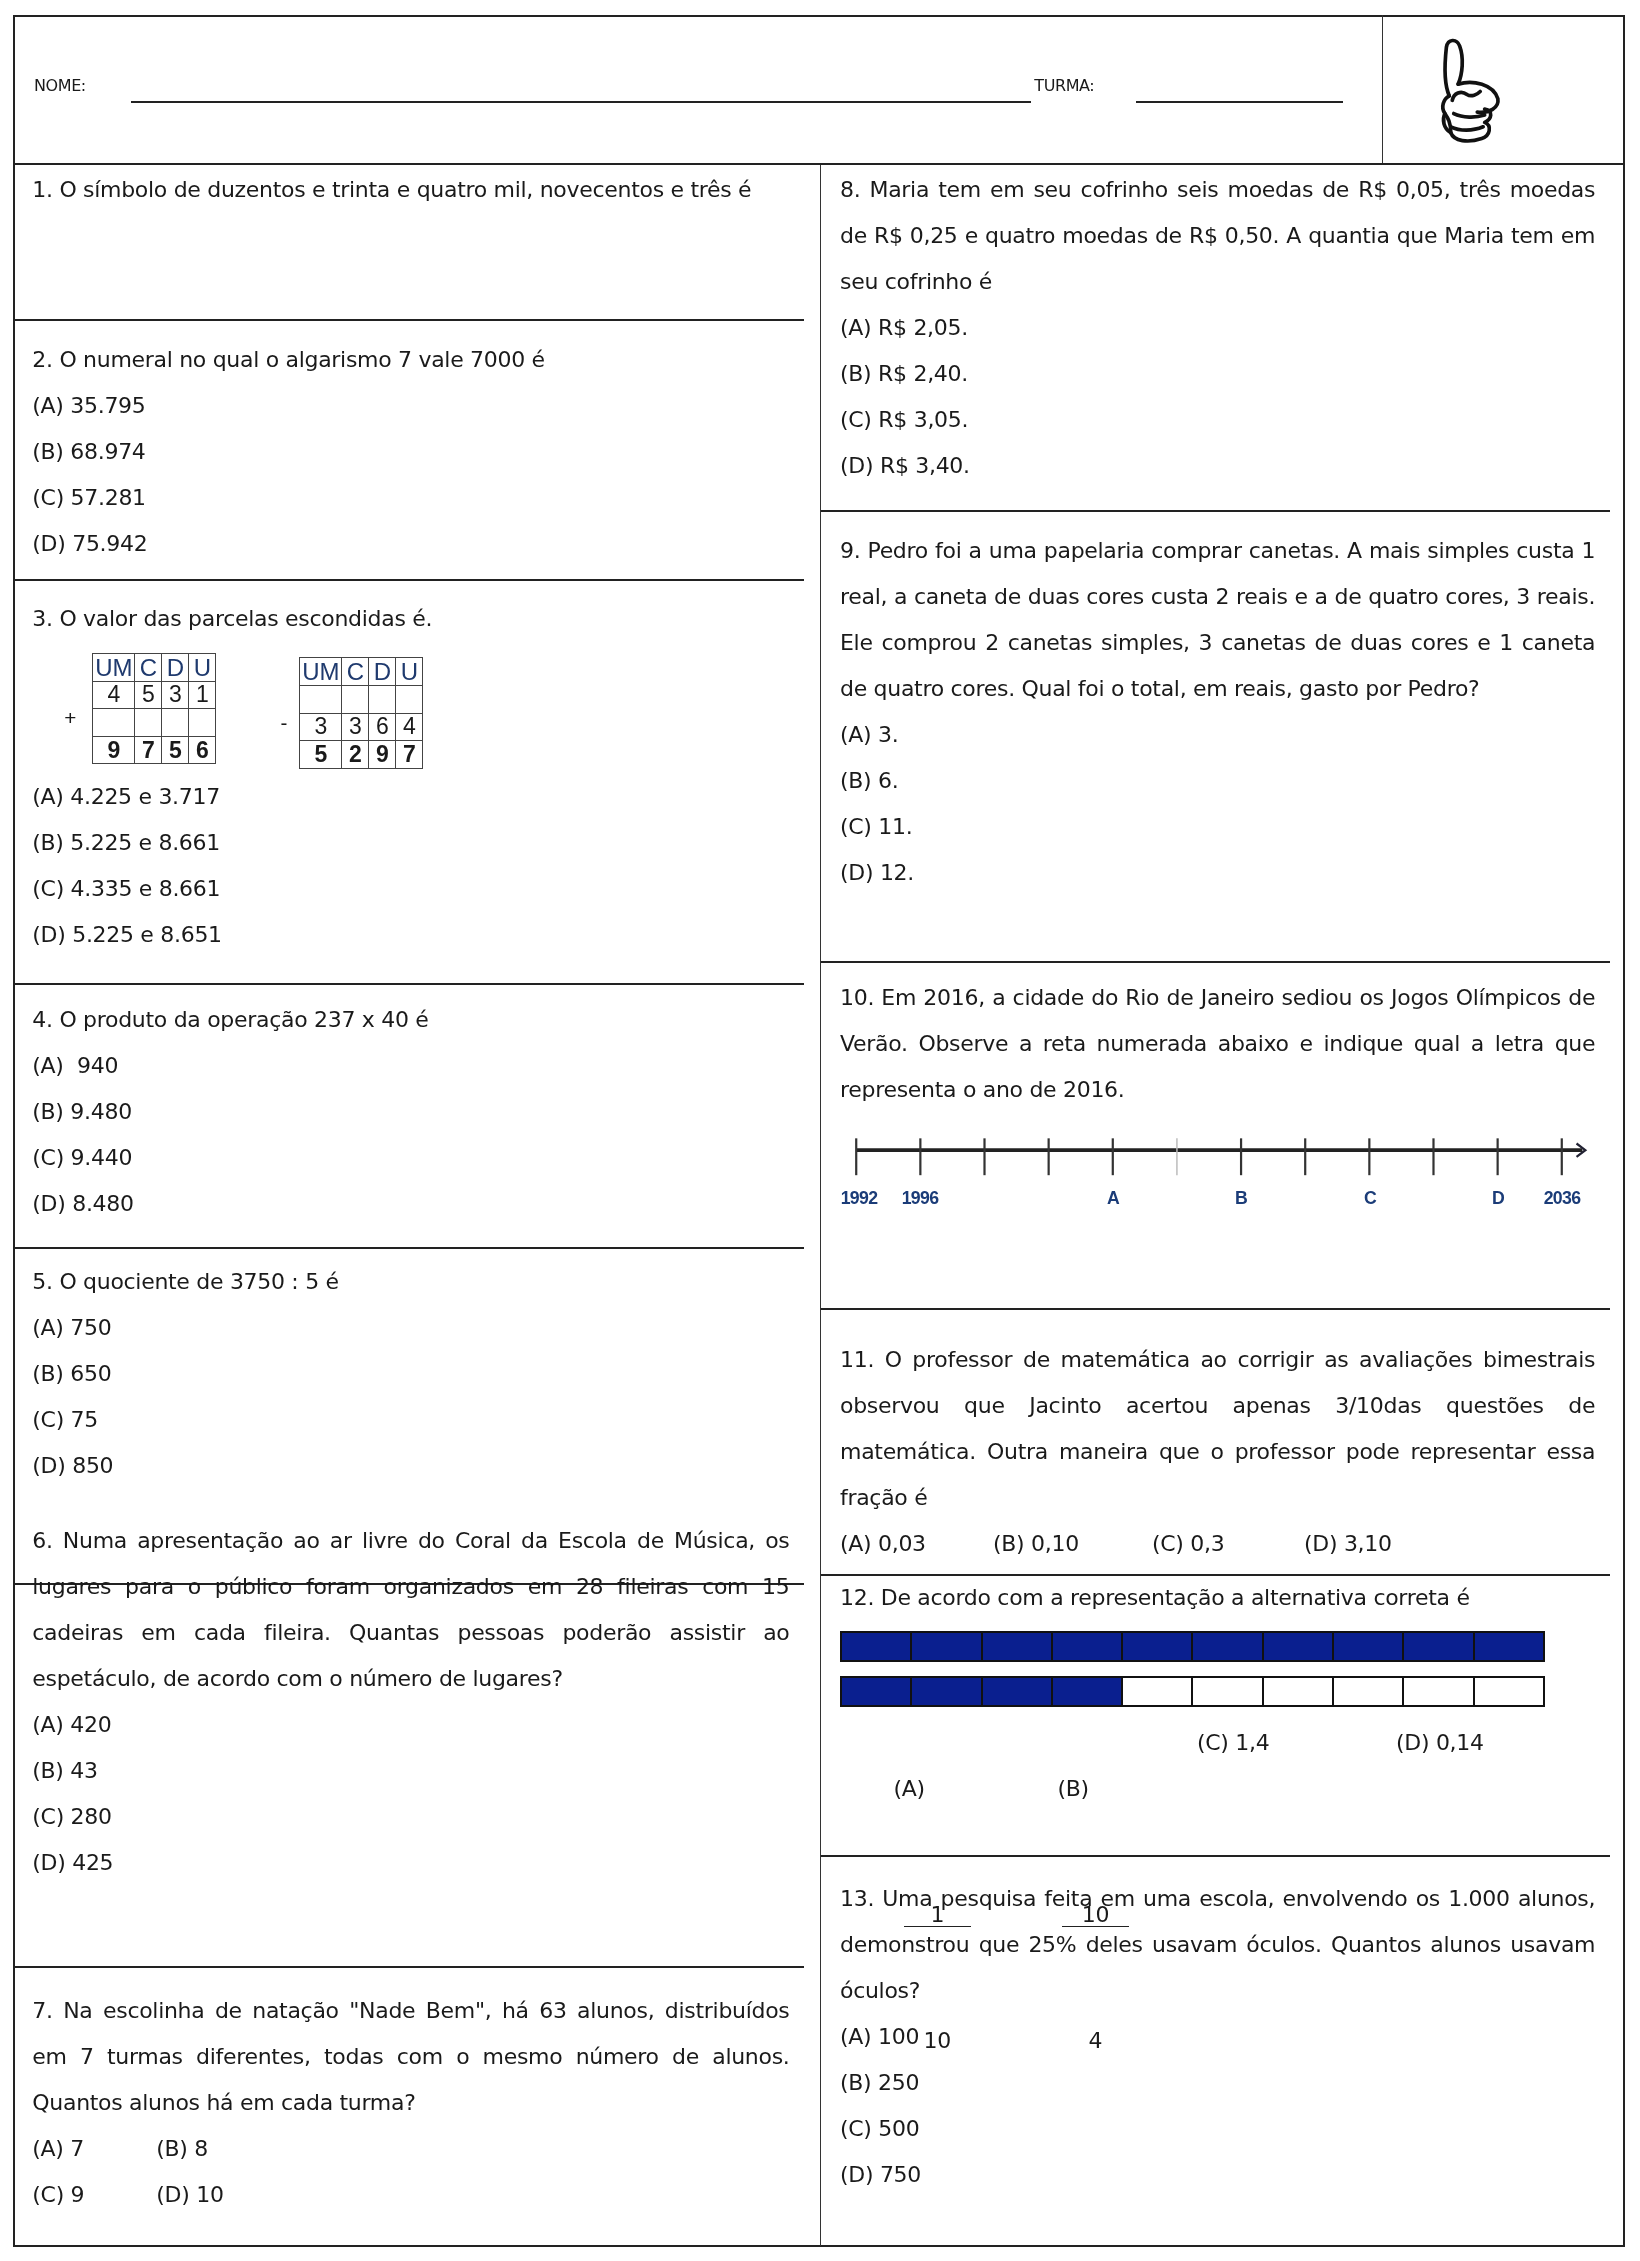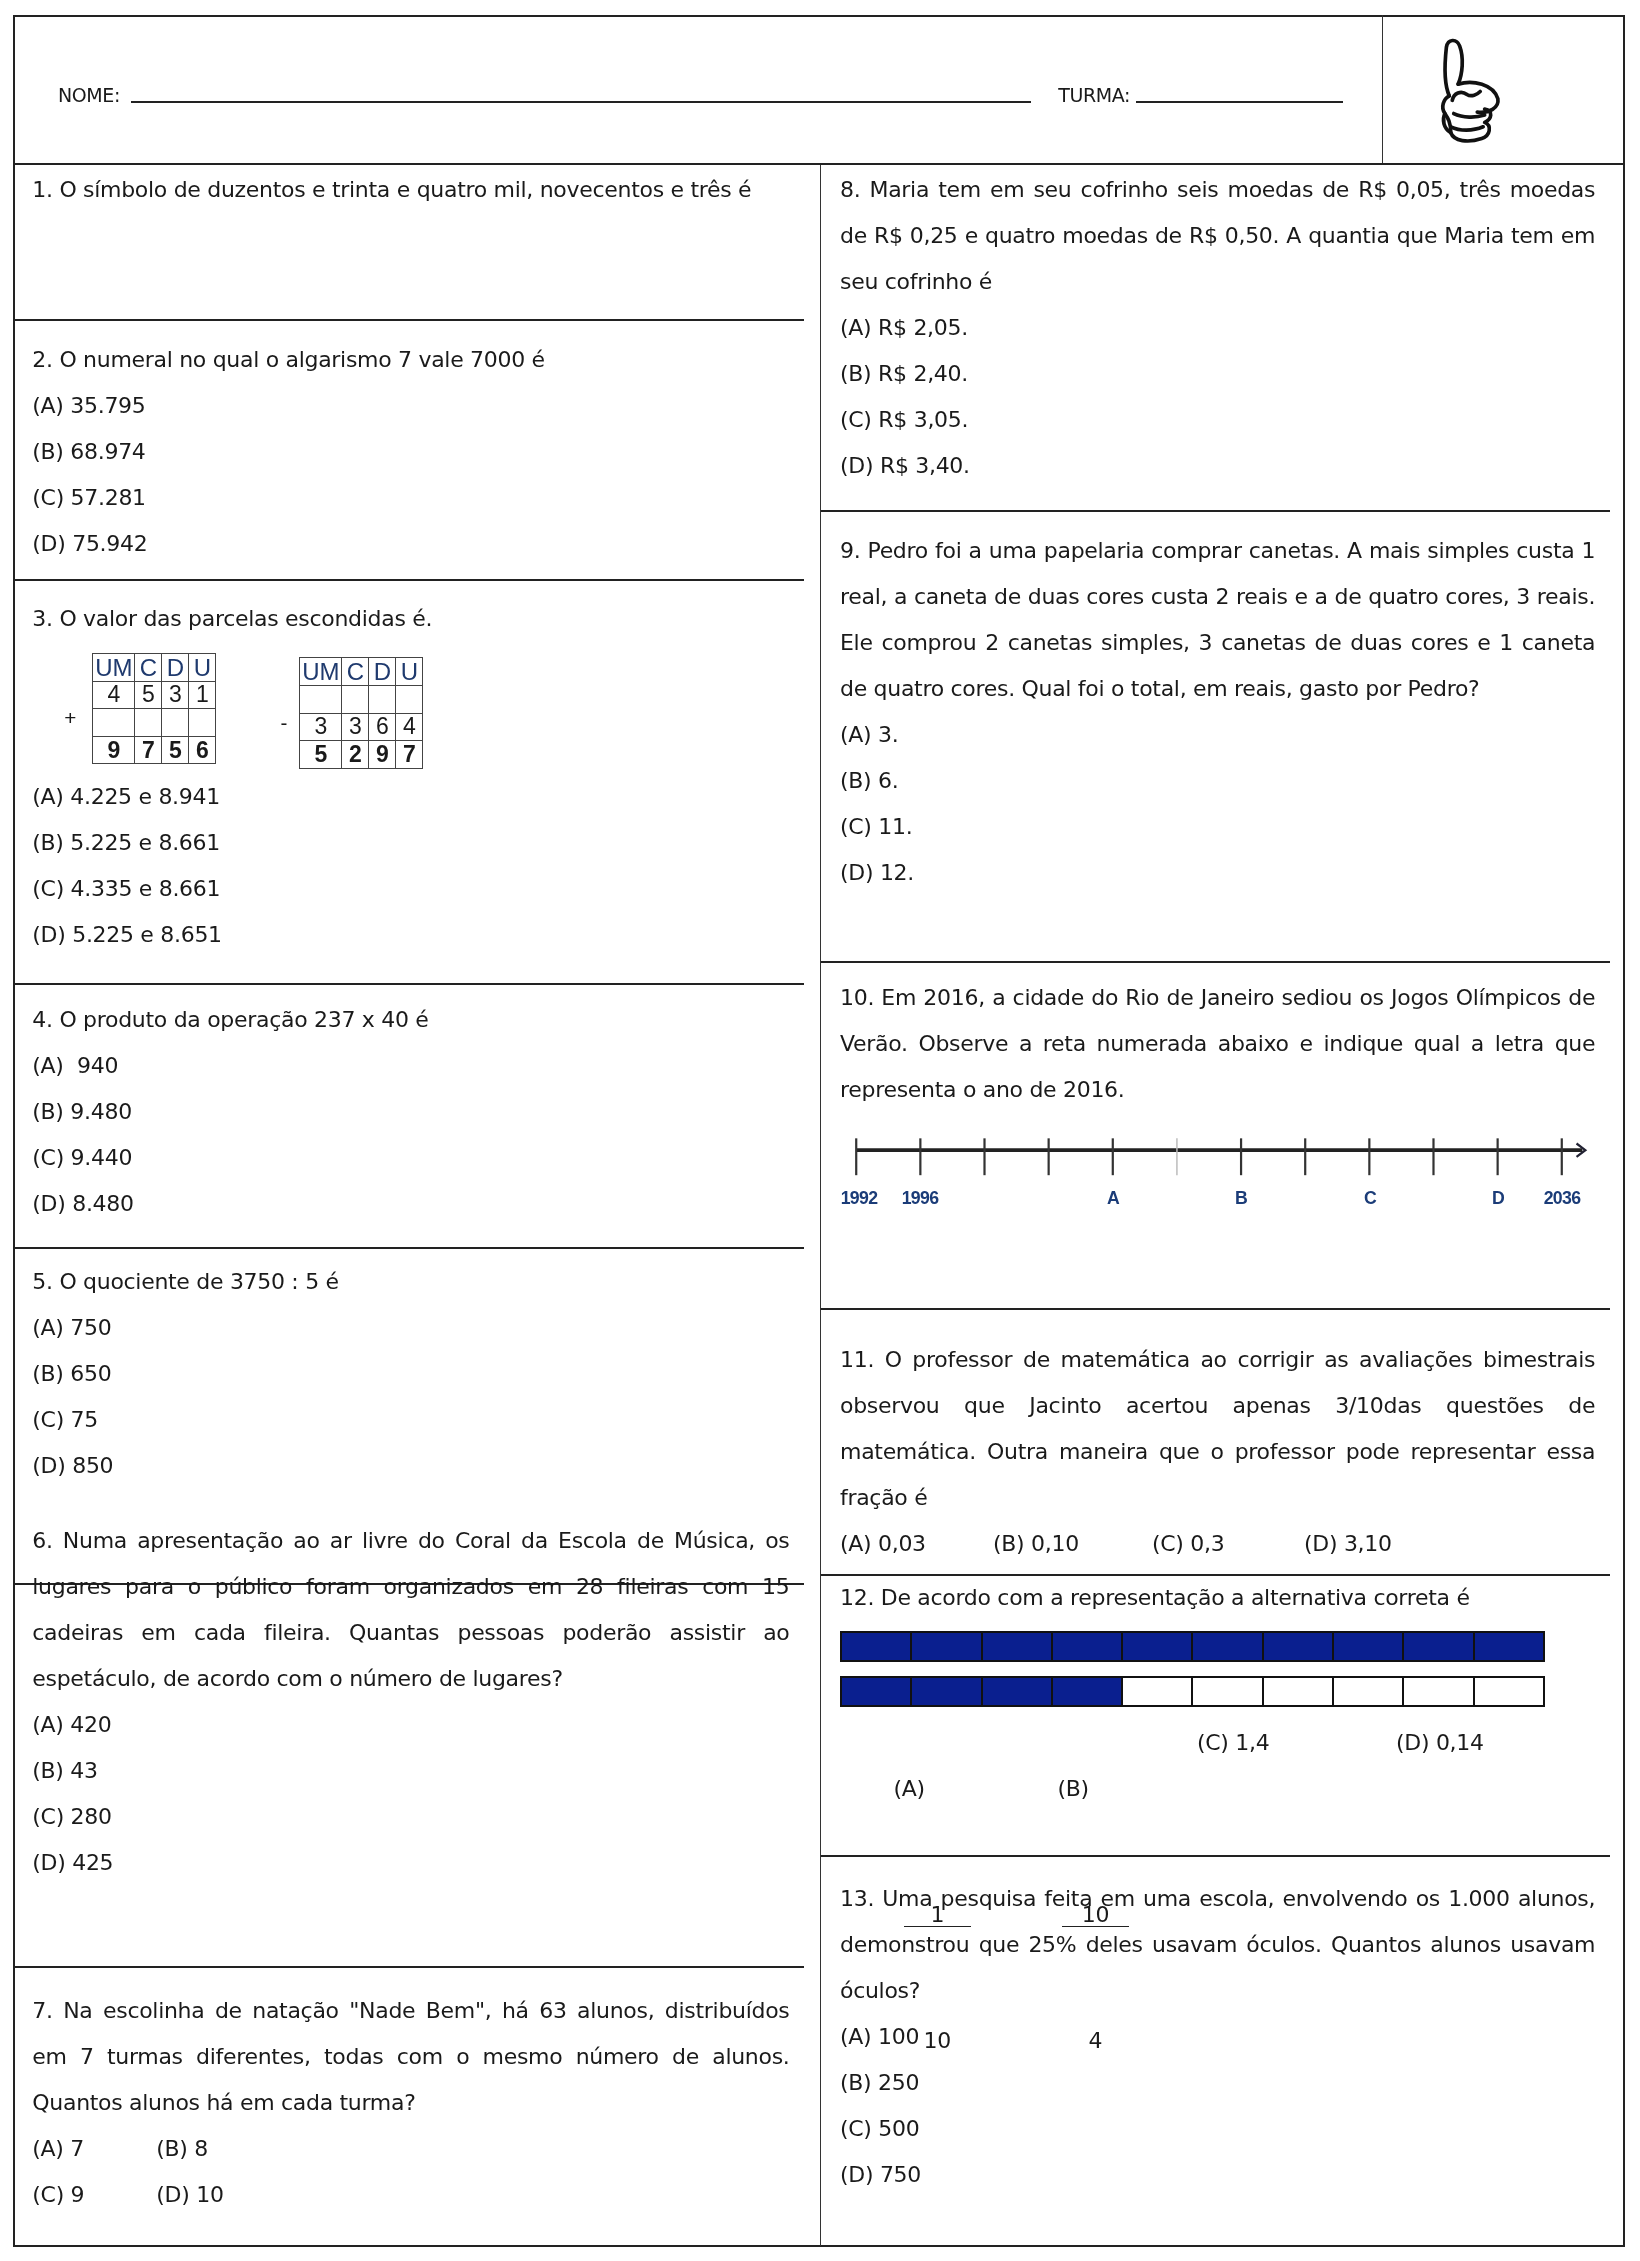--- a/index.html
+++ b/index.html
@@ -14,21 +14,21 @@
   
   .header {
     position: absolute; left: 13.3px; top: 14.8px; width: 1612px; height: 150px;
     border-bottom: 2.2px solid #222; box-sizing: border-box;
   }
   .header .name-area {
     position: absolute; left: 0; top: 0; width: 1370px; height: 100%;
     border-right: 1.5px solid #333; box-sizing: border-box;
   }
   .header .label {
-    position: absolute; top: 69px; font-size: 19px; letter-spacing: -0.4px; margin-left: 24px;
+    position: absolute; top: 61px; font-size: 16px; letter-spacing: -0.4px;
   }
   .header .line {
     position: absolute; top: 86px; border-bottom: 2.2px solid #222;
   }
   .thumb {
     position: absolute; left: 1401px; top: 16px; width: 103px; height: 118px;
   }
   
   .col {
     position: absolute; top: 165px; box-sizing: border-box;
@@ -176,21 +176,21 @@
         </tr>
         <tr class="res">
           <td>5</td>
           <td>2</td>
           <td>9</td>
           <td>7</td>
         </tr>
       </tbody>
         </table>
     </div>
-    <div class="opt">(A) 4.225 e 8.941</div>
+    <div class="opt">(A) 4.225 e 3.717</div>
     <div class="opt">(B) 5.225 e 8.661</div>
     <div class="opt">(C) 4.335 e 8.661</div>
     <div class="opt">(D) 5.225 e 8.651</div>
   </div>
 
   <div class="q" style="top:820px; height:264px; padding-top:11.8px;">
     <p>4. O produto da operação 237 x 40 é</p>
     <div class="opt" style="white-space:pre">(A)  940</div>
     <div class="opt">(B) 9.480</div>
     <div class="opt">(C) 9.440</div>

